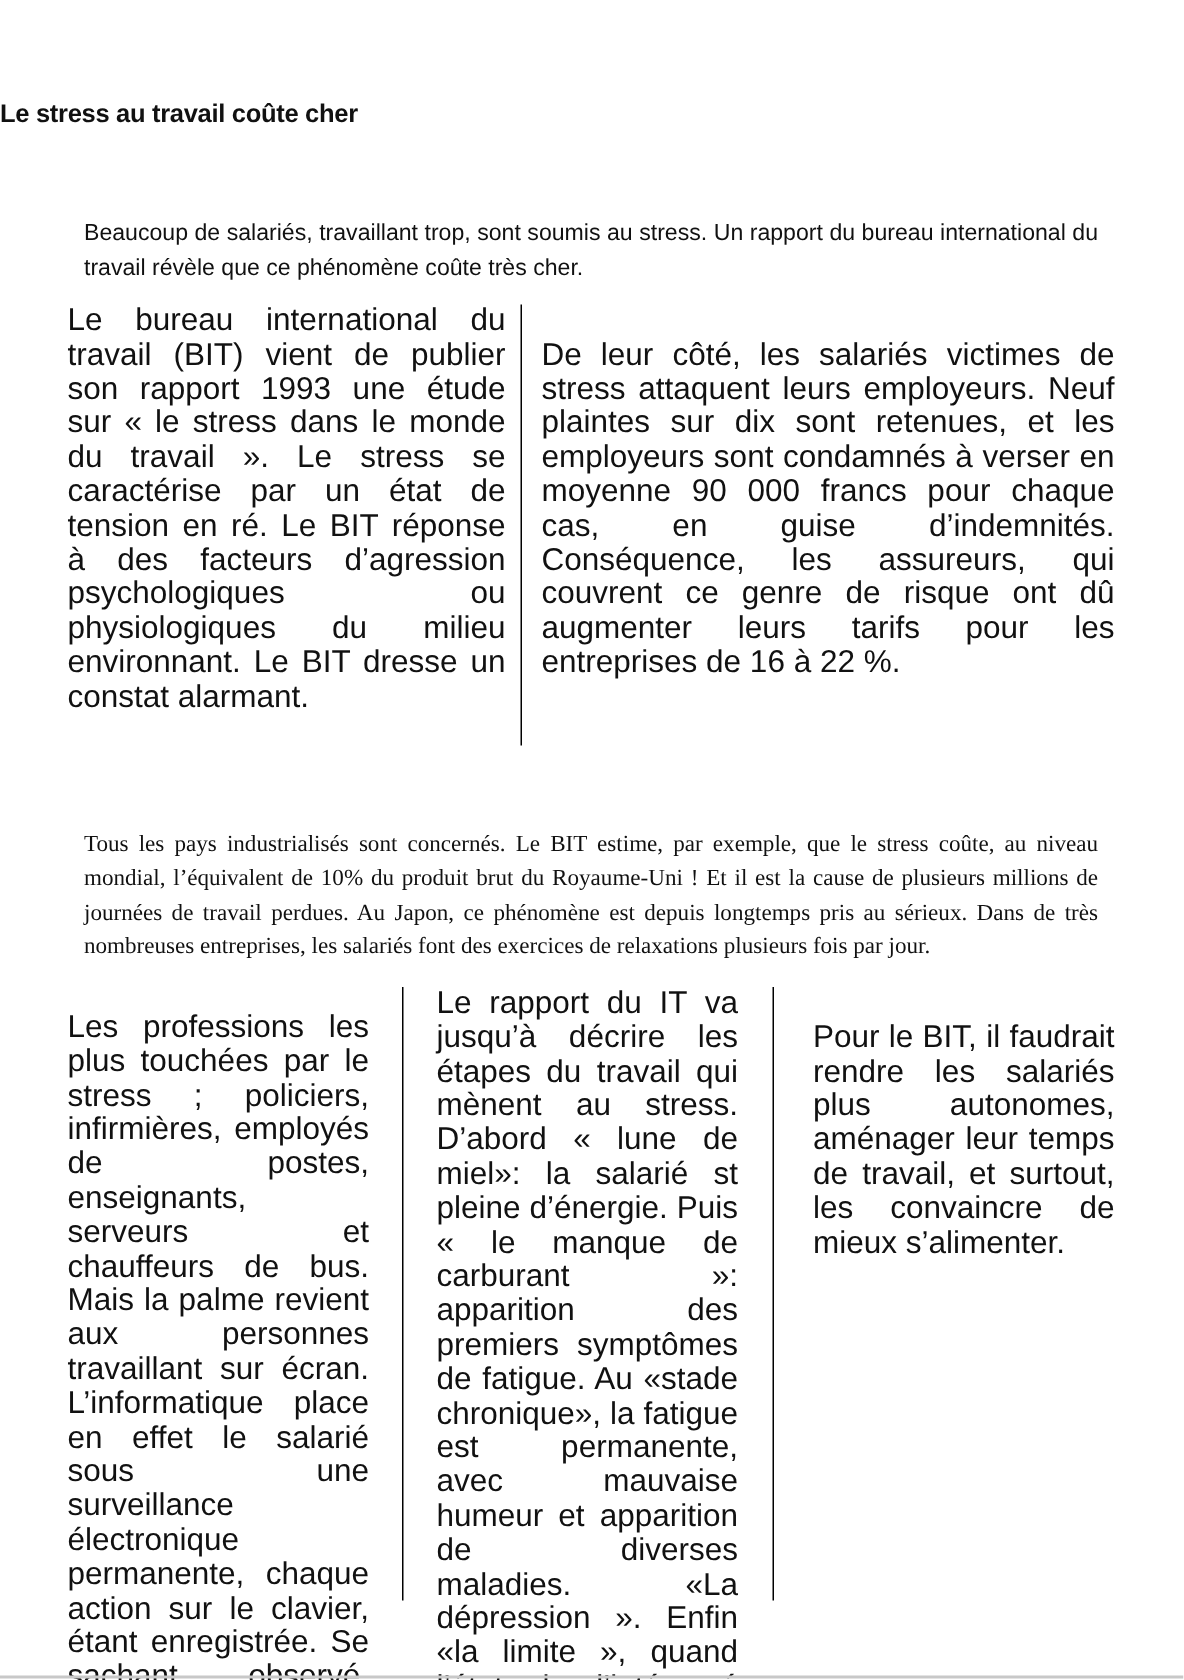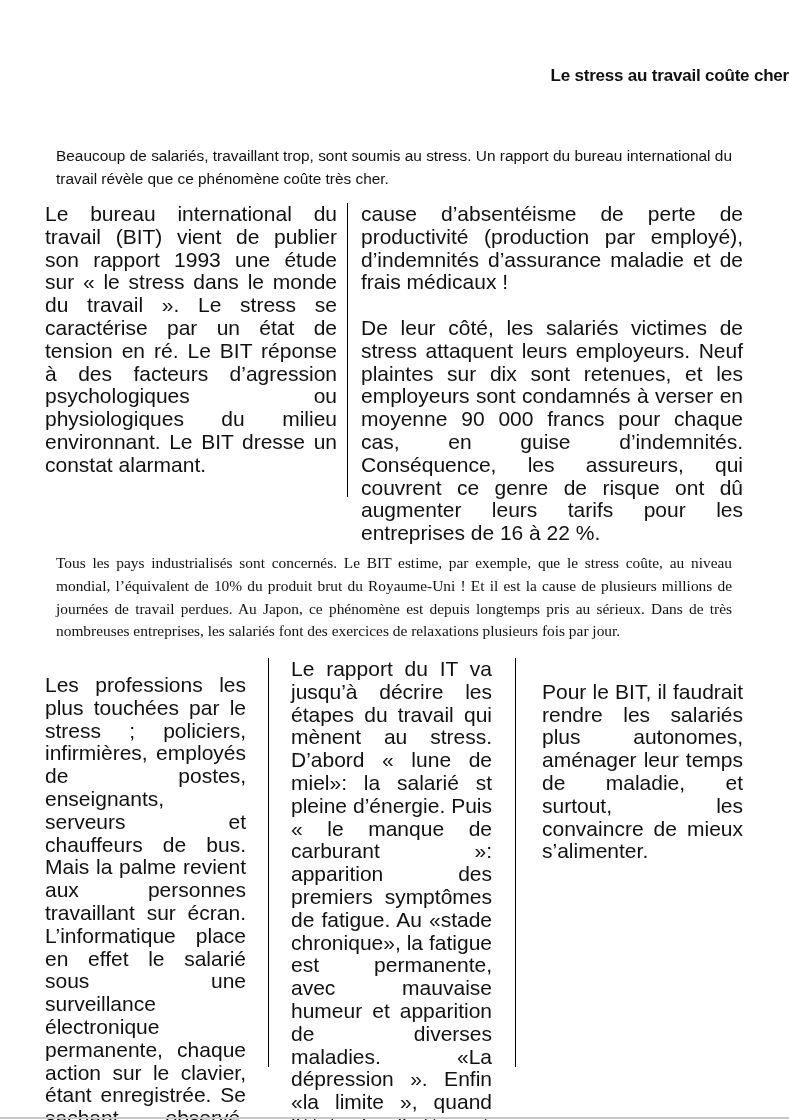--- a/index.html
+++ b/index.html
@@ -4,21 +4,21 @@
 <style>
   html, body { margin: 0; padding: 0; background: #ffffff; }
   body {
     width: 789px; height: 1120px; position: relative; overflow: hidden;
     font-family: "Liberation Sans", "DejaVu Sans", sans-serif;
     color: #111111;
   }
   .page { position: absolute; left: 0; top: 0; width: 789px; height: 1120px; }
   .title {
     position: absolute; left: 0; width: 789px; top: 66px;
-    text-align: right; font-weight: bold; font-size: 17px; letter-spacing: -0.2px;
+    text-align: left; font-weight: bold; font-size: 17px; letter-spacing: -0.2px;
   }
   .para {
     position: absolute; font-size: 15.4px; line-height: 22.8px;
     text-align: justify; margin: 0;
   }
   .para p { margin: 11px; }
   .gap { height: 22.8px; }
   .col { position: relative; font-size: 21px; line-height: 22.8px; text-align: justify; }
   .col p { margin: 0; }
   .rule { position: absolute; width: 1px; background: #000; }
@@ -34,38 +34,37 @@
   <div class="para" style="left:45px; top:134px; width:698px;">
     <p>Beaucoup de salariés, travaillant trop, sont soumis au stress. Un rapport du bureau international du travail révèle que ce phénomène coûte très cher.</p>
   </div>
 
   <div class="col" style="position:absolute; left:45px; top:203px; width:292px;">
     <p>Le bureau international du travail (BIT) vient de publier son rapport 1993 une étude sur « le stress dans le monde du travail ». Le stress se caractérise par un état de tension en ré. Le BIT réponse à des facteurs d’agression psychologiques ou physiologiques du milieu environnant. Le BIT dresse un constat alarmant.</p>
     <div class="gap"></div>
   </div>
   <div class="rule" style="left:347px; top:203px; height:294px;"></div>
   <div class="col" style="position:absolute; left:361px; top:203px; width:382px;">
-    <p>cause d’absentéisme de perte de productivité (production par employé), d’indemnités d’assurance maladie et de frais médicaux !</p>
     <div class="gap"></div>
     <p>De leur côté, les salariés victimes de stress attaquent leurs employeurs. Neuf plaintes sur dix sont retenues, et les employeurs sont condamnés à verser en moyenne 90 000 francs pour chaque cas, en guise d’indemnités. Conséquence, les assureurs, qui couvrent ce genre de risque ont dû augmenter leurs tarifs pour les entreprises de 16 à 22 %.</p>
   </div>
 
   <div class="para" style="left:45px; top:541px; width:698px;font-family:Liberation Serif, serif;">
     <p>Tous les pays industrialisés sont concernés. Le BIT estime, par exemple, que le stress coûte, au niveau mondial, l’équivalent de 10% du produit brut du Royaume-Uni ! Et il est la cause de plusieurs millions de journées de travail perdues. Au Japon, ce phénomène est depuis longtemps pris au sérieux. Dans de très nombreuses entreprises, les salariés font des exercices de relaxations plusieurs fois par jour.</p>
   </div>
 
   <div class="col" style="position:absolute; left:45px; top:674px; width:201px;">
     <p>Les professions les plus touchées par le stress ; policiers, infirmières, employés de postes, enseignants, serveurs et chauffeurs de bus. Mais la palme revient aux personnes travaillant sur écran. L’informatique place en effet le salarié sous une surveillance électronique permanente, chaque action sur le clavier, étant enregistrée. Se sachant observé, l’opérateur est sous tension, angoissé et parfois dépressif.</p>
   </div>
   <div class="rule" style="left:268px; top:658px; height:409px;"></div>
   <div class="col" style="position:absolute; left:291px; top:658px; width:201px;">
     <p>Le rapport du IT va jusqu’à décrire les étapes du travail qui mènent au stress. D’abord « lune de miel»: la salarié st pleine d’énergie. Puis « le manque de carburant »: apparition des premiers symptômes de fatigue. Au «stade chronique», la fatigue est permanente, avec mauvaise humeur et apparition de diverses maladies. «La dépression ». Enfin «la limite », quand l’état de l’intéressé est si dégradé,</p>
   </div>
   <div class="rule" style="left:515px; top:658px; height:409px;"></div>
   <div class="col" style="position:absolute; left:542px; top:658px; width:201px;">
     <div class="gap"></div>
-    <p>Pour le BIT, il faudrait rendre les salariés plus autonomes, aménager leur temps de maladie, et surtout, les convaincre de mieux s’alimenter.</p>
+    <p>Pour le BIT, il faudrait rendre les salariés plus autonomes, aménager leur temps de travail, et surtout, les convaincre de mieux s’alimenter.</p>
     <div class="gap"></div>
     <div class="gap"></div>
   </div>
 
   <div class="bottom-line"></div>
 </div>
 
 </body></html>

